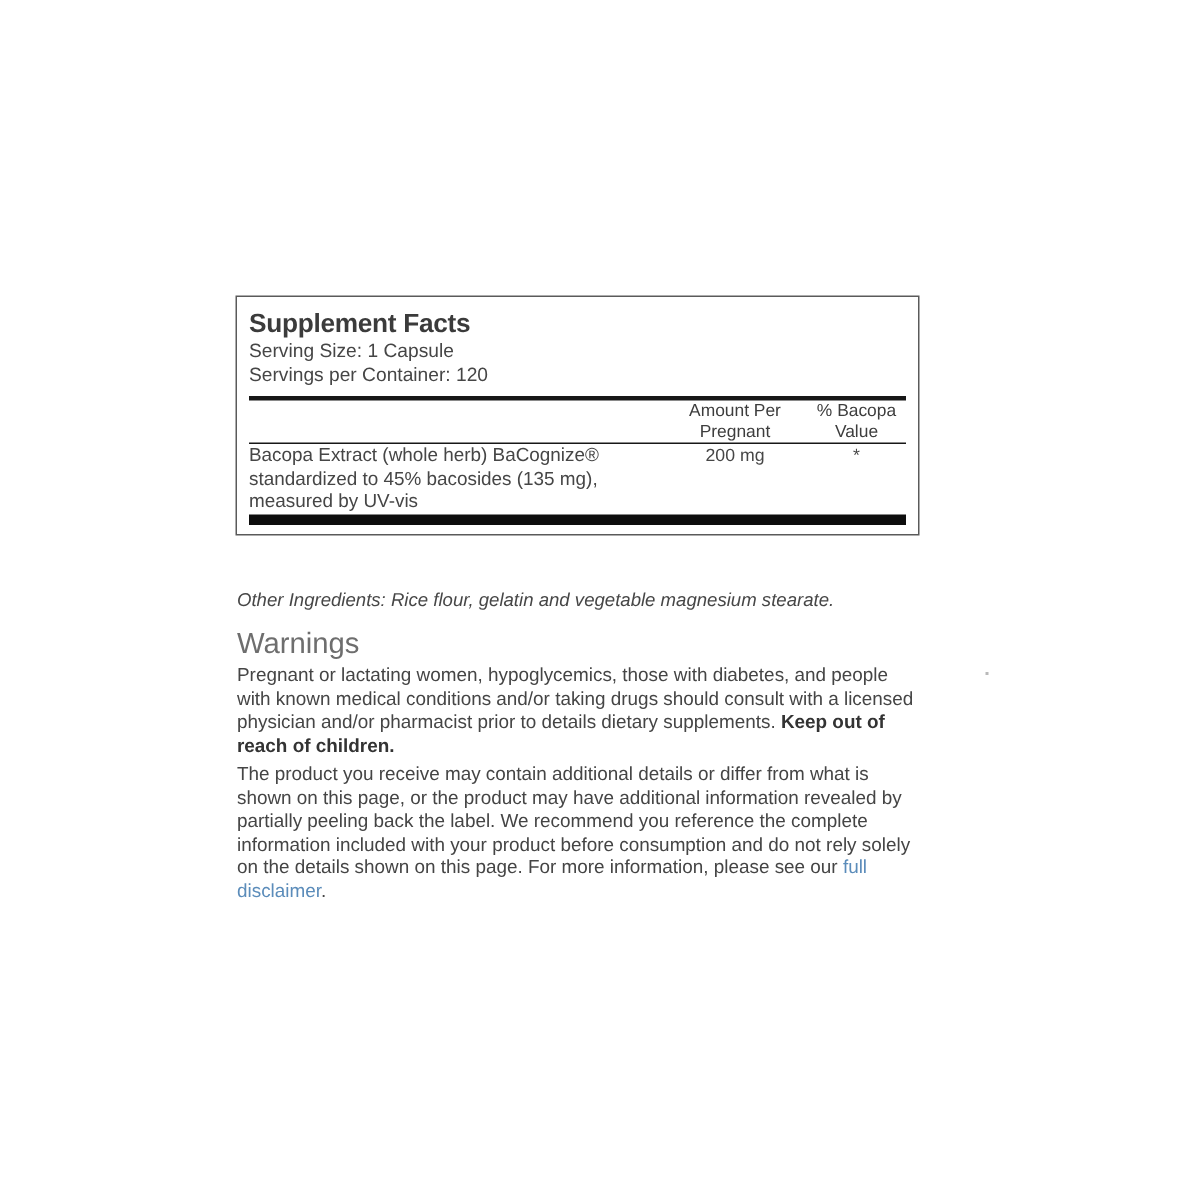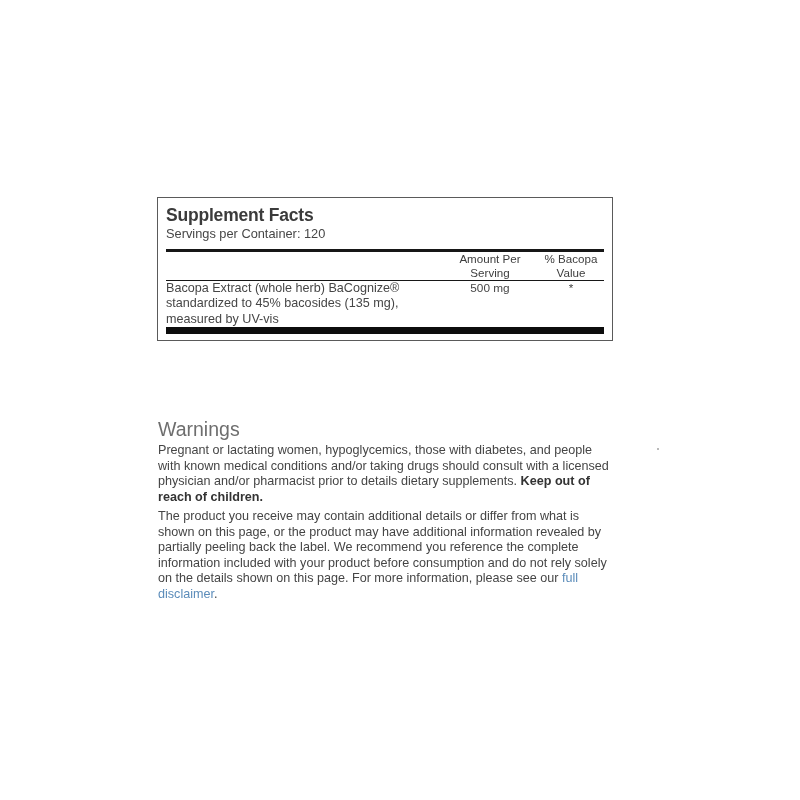--- a/index.html
+++ b/index.html
@@ -182,68 +182,70 @@
 </head>
 <body>
 
 <div class="page">
 
   <div class="sf-panel">
     <div class="sf-inner">
 
       <div class="sf-title">Supplement Facts</div>
 
+      <div class="sf-serving">Serving Size: 1 Capsule</div>
 
       <div class="sf-serving">Servings per Container: 120</div>
 
       <div class="rule-thick"></div>
 
       <table class="sf-table">
         <colgroup>
           <col class="col-name">
           <col class="col-amount">
           <col class="col-dv">
         </colgroup>
         <tbody>
           <tr>
             <td class="hdr-cell"></td>
             <td class="hdr-cell">
               <span>Amount Per</span><br>
-              <span>Serving</span>
+              <span>Pregnant</span>
             </td>
             <td class="hdr-cell">
               <span>% Bacopa</span><br>
               <span>Value</span>
             </td>
           </tr>
         </tbody>
       </table>
 
       <div class="rule-thin"></div>
 
       <table class="sf-table">
         <colgroup>
           <col class="col-name">
           <col class="col-amount">
           <col class="col-dv">
         </colgroup>
         <tbody>
           <tr>
             <td class="ing-name">Bacopa Extract (whole herb) BaCognize® standardized to 45% bacosides (135 mg), measured by UV-vis</td>
-            <td class="ing-amount">500 mg</td>
+            <td class="ing-amount">200 mg</td>
             <td class="ing-dv">*</td>
           </tr>
         </tbody>
       </table>
 
       <div class="rule-bar"></div>
 
     </div>
   </div>
 
+  <div class="other-ing">Other Ingredients: Rice flour, gelatin and vegetable magnesium stearate.</div>
 
   <div class="warnings-head">Warnings</div>
 
   <div class="warn-p1"><span>Pregnant or lactating women, hypoglycemics, those with diabetes, and people with known medical conditions and/or taking drugs should consult with a licensed physician and/or pharmacist prior to details dietary supplements. </span><b>Keep out of reach of children.</b></div>
 
   <div class="warn-p2"><span>The product you receive may contain additional details or differ from what is shown on this page, or the product may have additional information revealed by partially peeling back the label. We recommend you reference the complete information included with your product before consumption and do not rely solely on the details shown on this page. For more information, please see our </span><a class="disclaimer-link">full disclaimer</a><span>.</span></div>
 
   <div class="speck"></div>
 
 </div>

